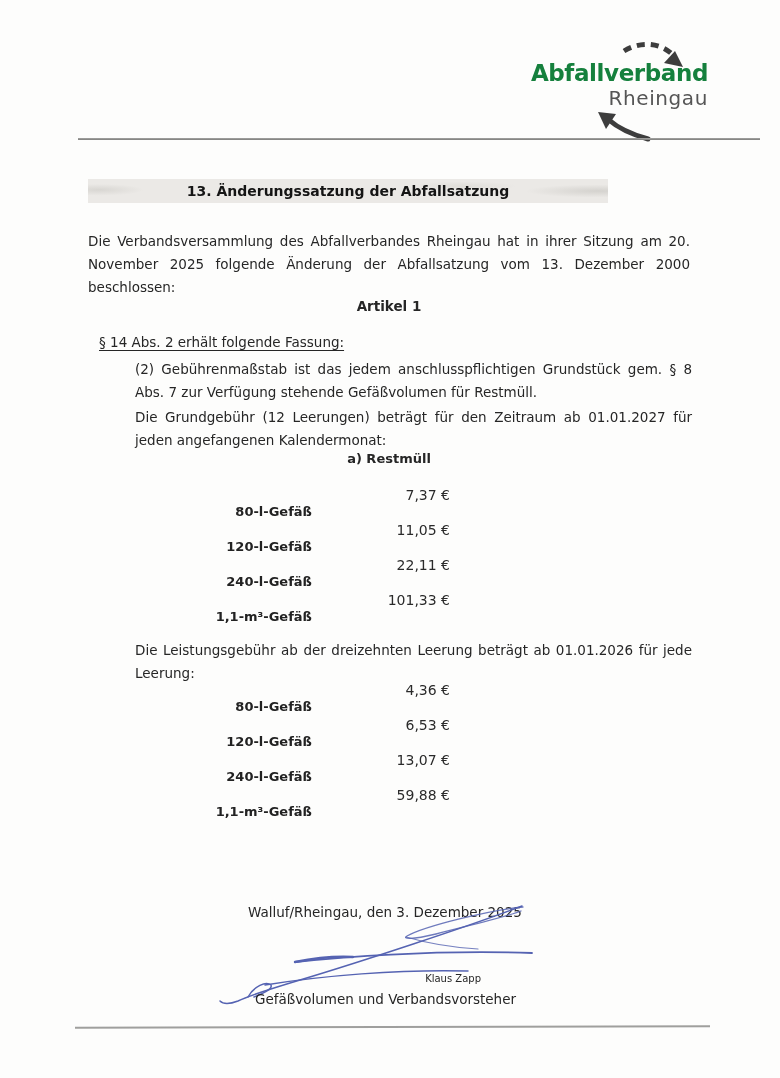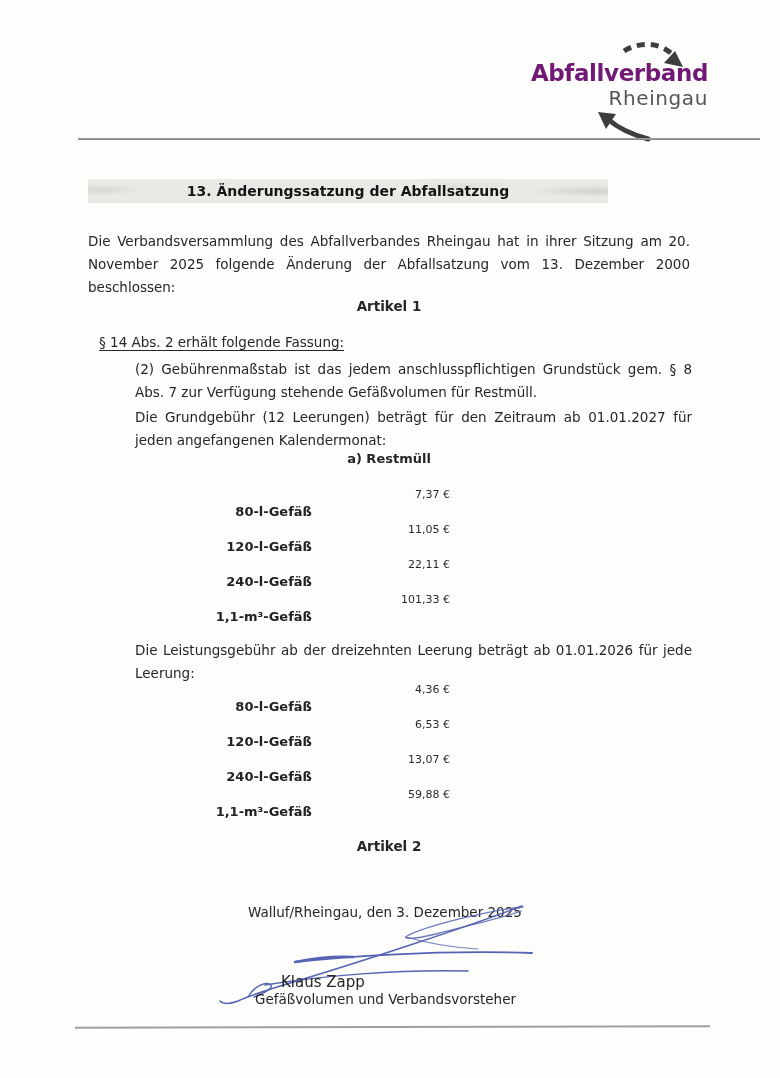--- a/index.html
+++ b/index.html
@@ -5,21 +5,21 @@
 <style>
   html,body{margin:0;padding:0;background:#e9e9e9;}
   .page{
     position:relative;width:780px;height:1078px;margin:0 auto;
     background:#fdfdfc;overflow:hidden;
     font-family:"DejaVu Sans","Liberation Sans",sans-serif;
     color:#262626;
   }
   
   .logo-text{position:absolute;top:62px;right:72px;text-align:right;line-height:1;}
-  .logo-name{font-size:23px;font-weight:bold;color:#701a75;letter-spacing:-0.4px;}
+  .logo-name{font-size:23px;font-weight:bold;color:#15803d;letter-spacing:-0.4px;}
   .logo-region{font-size:20px;font-weight:400;color:#555;margin-top:3px;letter-spacing:0.6px;}
   .logo-arrow-top{position:absolute;left:616px;top:38px;width:80px;height:36px;}
   .logo-arrow-bottom{position:absolute;left:588px;top:106px;width:72px;height:38px;}
   
   .rule{position:absolute;background:#8f8f8d;}
   .rule-top{left:78px;top:138px;width:682px;height:2px;background:linear-gradient(to bottom,#a6a6a4,#7d7d7b);}
   .rule-bottom{left:75px;top:1026px;width:635px;height:1.5px;background:#9f9f9d;transform:rotate(-0.15deg);}
   
   .title-band{
     position:absolute;left:88px;top:179px;width:520px;height:24px;line-height:24px;
@@ -42,26 +42,26 @@
   .para-2{top:358px;}
   .base-fee-intro{top:406px;}
   .service-fee-intro{top:639px;}
   .waste-heading{position:absolute;left:88px;top:451px;width:602px;text-align:center;font-size:13px;font-weight:bold;}
   
   .fee-table{position:absolute;left:88px;width:362px;}
   .fee-table-1{top:477px;}
   .fee-table-2{top:672px;}
   .fee-row{display:flex;height:35px;align-items:center;}
   .fee-label{width:242px;text-align:right;font-size:13px;font-weight:bold;color:#222;margin-top:33px;}
-  .fee-value{width:120px;text-align:right;font-size:11px;color:#2a2a2a;margin-left:27px;}
+  .fee-value{width:120px;text-align:right;font-size:14px;color:#2a2a2a;margin-left:27px;}
   
   .inkraft{left:88px;top:863px;}
   .place-date{position:absolute;left:248px;top:904px;font-size:13.5px;}
   .signature-svg{position:absolute;left:210px;top:896px;width:330px;height:115px;pointer-events:none;}
-  .sig-name{position:absolute;left:281px;top:973px;width:200px;text-align:left;font-size:15px;}
+  .sig-name{position:absolute;left:281px;top:973px;width:200px;text-align:right;font-size:10px;}
   .sig-title{position:absolute;left:255px;top:991px;font-size:13.5px;}
 </style>
 </head>
 <body>
 
 <div class="page">
 
   <svg class="logo-arrow-top" viewBox="0 0 80 36">
     <path d="M 8 13 C 24 3, 45 4, 58 18" fill="none" stroke="#3d3d3d" stroke-width="5" stroke-dasharray="8 6"></path>
     <path d="M 67 29 L 59 13 L 48 25 Z" fill="#3d3d3d"></path>
@@ -120,21 +120,20 @@
     <div class="fee-row">
       <span class="fee-label">240-l-Gefäß</span>
       <span class="fee-value">13,07 €</span>
     </div>
     <div class="fee-row">
       <span class="fee-label">1,1-m³-Gefäß</span>
       <span class="fee-value">59,88 €</span>
     </div>
   </div>
 
-  <h2 class="art-heading art-2">Artikel 2</h2>
 
   <div class="place-date">Walluf/Rheingau, den 3. Dezember 2025</div>
 
   <svg class="signature-svg" viewBox="0 0 330 115">
     <g fill="none" stroke="#5563b2" stroke-linecap="round">
       <path d="M 313 11 C 280 14, 215 30, 197 40 C 192 43, 201 44, 226 38 C 261 29, 296 21, 311 15" stroke-width="1.3" opacity="0.85"></path>
       <path d="M 312 10 C 260 30, 150 66, 90 84 C 60 93, 40 99, 28 105 C 20 108, 13 108, 10 105" stroke-width="1.5"></path>
       <path d="M 38 101 C 44 90, 56 85, 61 89 C 63 93, 52 98, 44 101" stroke-width="1.5"></path>
       <path d="M 85 66 C 145 60, 235 54, 322 57" stroke-width="1.8"></path>
       <path d="M 85 66 C 105 62, 125 60, 143 61" stroke-width="2.4"></path>

